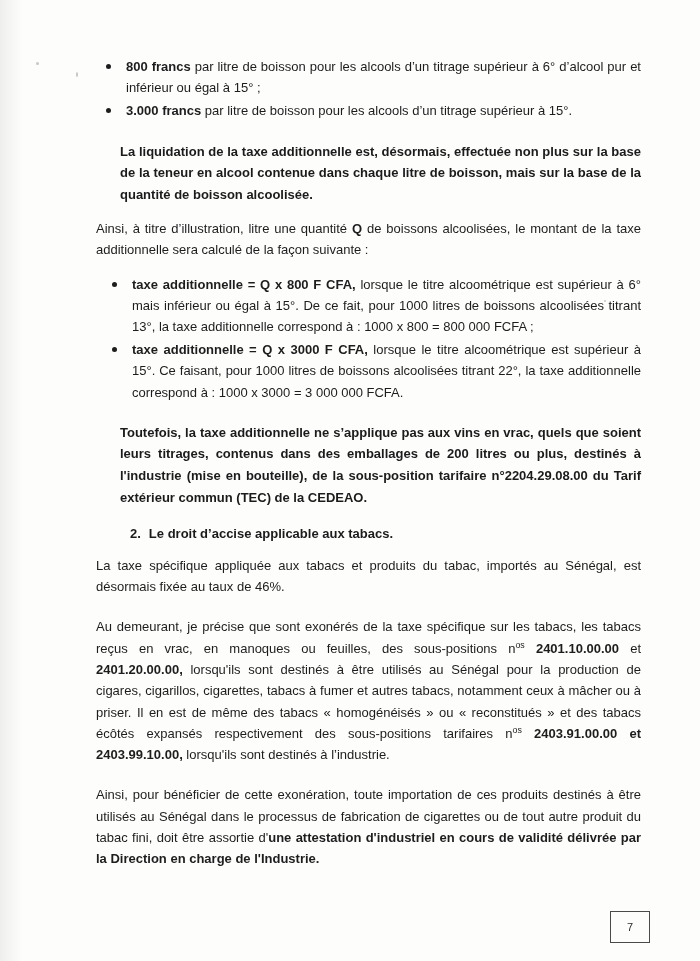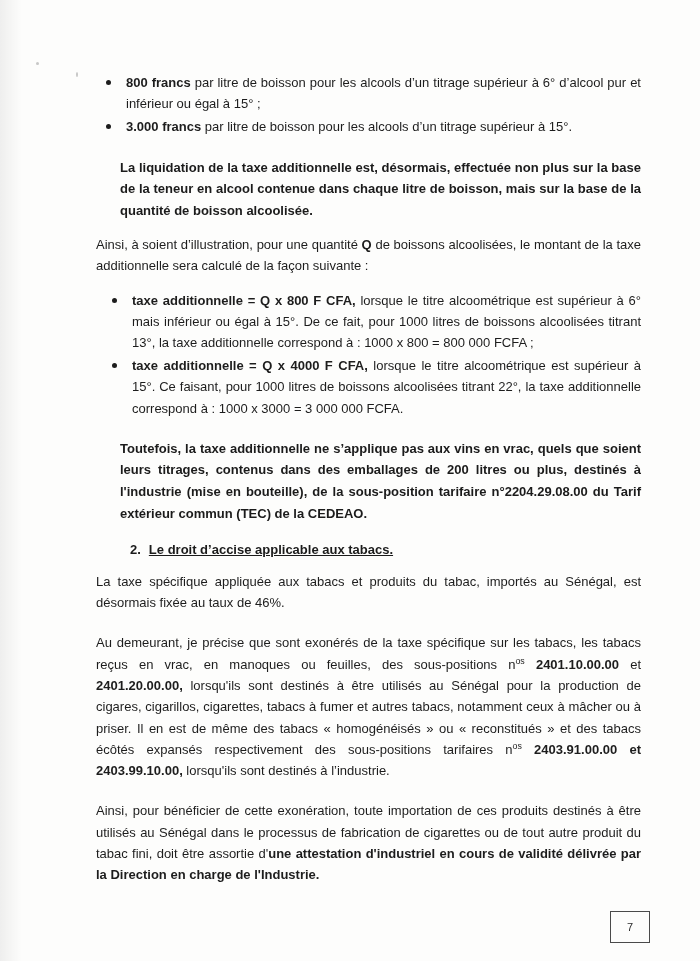--- a/index.html
+++ b/index.html
@@ -23,21 +23,21 @@
   
   .speck {
     position: absolute;
     background: #9a9a9a;
     border-radius: 50%;
     opacity: .55;
   }
   .content {
     position: absolute;
     left: 96px;
-    top: 72px;
+    top: 56px;
     width: 545px;
   }
   p, li {
     font-size: 13.0px;
     line-height: 1.63;
     margin: 0;
     text-align: justify;
     color: #1d1d1d;
   }
   .para {
@@ -82,21 +82,20 @@
   }
   .heading {
     font-weight: bold;
     font-size: 13.0px;
     margin: 18px 0 14px 34px;
   }
   .heading .num {
     margin-right: 8px;
   }
   .heading .txt {
-    text-decoration: underline;
   }
   sup {
     font-size: 0.68em;
     vertical-align: super;
   }
   .spacer-sm { height: 6px; }
   .page-number-box {
     position: absolute;
     right: 50px;
     bottom: 18px;
@@ -136,28 +135,28 @@
       </li>
       <li>
         <span class="bold">3.000 francs</span><span> par litre de boisson pour les alcools d’un titrage supérieur à 15°.</span>
       </li>
     </ul>
 
     <div class="spacer-sm"></div>
 
     <div class="block-bold">La liquidation de la taxe additionnelle est, désormais, effectuée non plus sur la base de la teneur en alcool contenue dans chaque litre de boisson, mais sur la base de la quantité de boisson alcoolisée.</div>
 
-    <p class="para"><span>Ainsi, à soient d’illustration, pour une quantité </span><span class="bold">Q</span><span> de boissons alcoolisées, le montant de la taxe additionnelle sera calculé de la façon suivante :</span></p>
+    <p class="para"><span>Ainsi, à titre d’illustration, litre une quantité </span><span class="bold">Q</span><span> de boissons alcoolisées, le montant de la taxe additionnelle sera calculé de la façon suivante :</span></p>
 
     <ul class="indent2">
       <li>
         <span class="bold">taxe additionnelle = Q x 800 F CFA,</span><span> lorsque le titre alcoométrique est supérieur à 6° mais inférieur ou égal à 15°. De ce fait, pour 1000 litres de boissons alcoolisées titrant 13°, la taxe additionnelle correspond à : 1000 x 800 = 800 000 FCFA ;</span>
       </li>
       <li>
-        <span class="bold">taxe additionnelle = Q x 4000 F CFA,</span><span> lorsque le titre alcoométrique est supérieur à 15°. Ce faisant, pour 1000 litres de boissons alcoolisées titrant 22°, la taxe additionnelle correspond à : 1000 x 3000 = 3 000 000 FCFA.</span>
+        <span class="bold">taxe additionnelle = Q x 3000 F CFA,</span><span> lorsque le titre alcoométrique est supérieur à 15°. Ce faisant, pour 1000 litres de boissons alcoolisées titrant 22°, la taxe additionnelle correspond à : 1000 x 3000 = 3 000 000 FCFA.</span>
       </li>
     </ul>
 
     <div class="spacer-sm"></div>
 
     <div class="block-bold">Toutefois, la taxe additionnelle ne s’applique pas aux vins en vrac, quels que soient leurs titrages, contenus dans des emballages de 200 litres ou plus, destinés à l'industrie (mise en bouteille), de la sous-position tarifaire n°2204.29.08.00 du Tarif extérieur commun (TEC) de la CEDEAO.</div>
 
     <div class="heading">
       <span class="num">2.</span><span class="txt">Le droit d’accise applicable aux tabacs.</span>
     </div>

